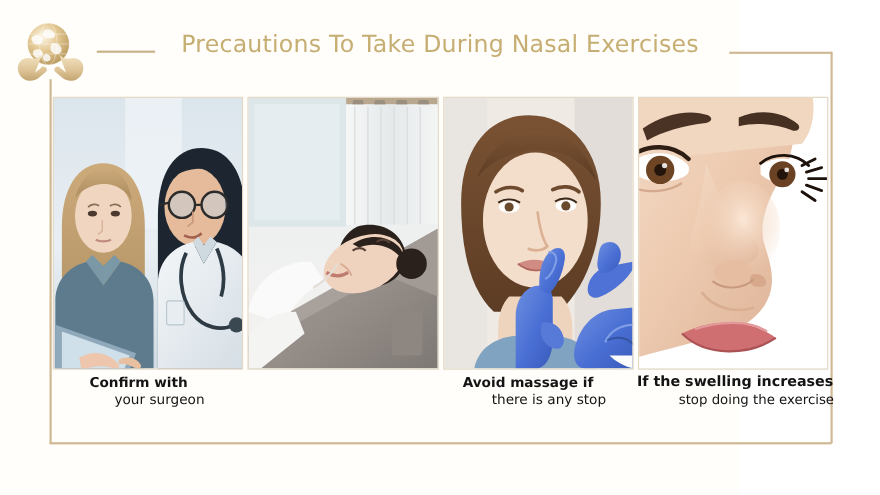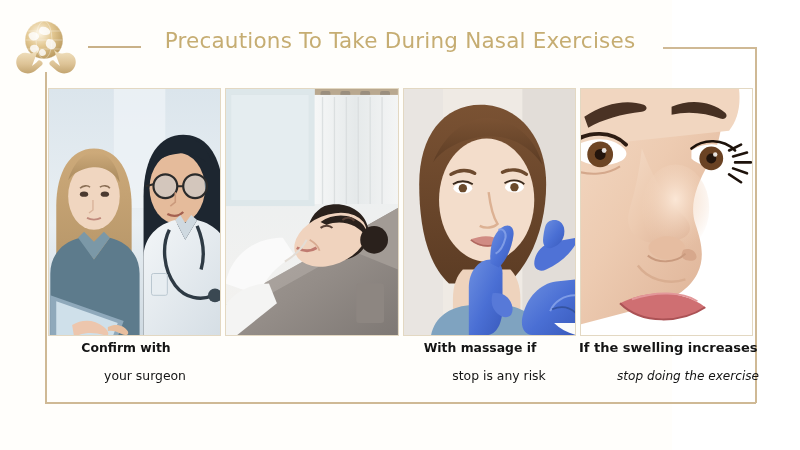--- a/index.html
+++ b/index.html
@@ -106,25 +106,25 @@
     display: block;
     font-size: 12.4px;
     font-weight: 700;
     white-space: nowrap;
   }
   .caption .line2 {
     display: block;
     font-size: 12.4px;
     font-weight: 400;
     white-space: nowrap;
-    margin-top: 14px;
+    margin-top: 1px;
     padding-left: 38px;
   }
   .caption.c4 .line1 { font-size: 13px; }
-  .caption.c4 .line2 { font-size: 12.1px; font-style: italic; }
+  .caption.c4 .line2 { font-size: 12.1px; }
 </style>
 </head>
 <body>
 
 <div id="infographic">
 
   <div class="frame-line frame-left"></div>
   <div class="frame-line frame-bottom"></div>
   <div class="frame-line frame-right"></div>
   <div class="frame-line frame-topright"></div>
@@ -417,22 +417,22 @@
 
     <div class="caption c1">
       <span class="line1">Confirm with</span>
       <span class="line2">your surgeon</span>
     </div>
 
     <div class="caption c2">
     </div>
 
     <div class="caption c3">
-      <span class="line1">With massage if</span>
-      <span class="line2">stop is any risk</span>
+      <span class="line1">Avoid massage if</span>
+      <span class="line2">there is any stop</span>
     </div>
 
     <div class="caption c4">
       <span class="line1">If the swelling increases</span>
       <span class="line2">stop doing the exercise</span>
     </div>
 
   </div>
 
 </div>

